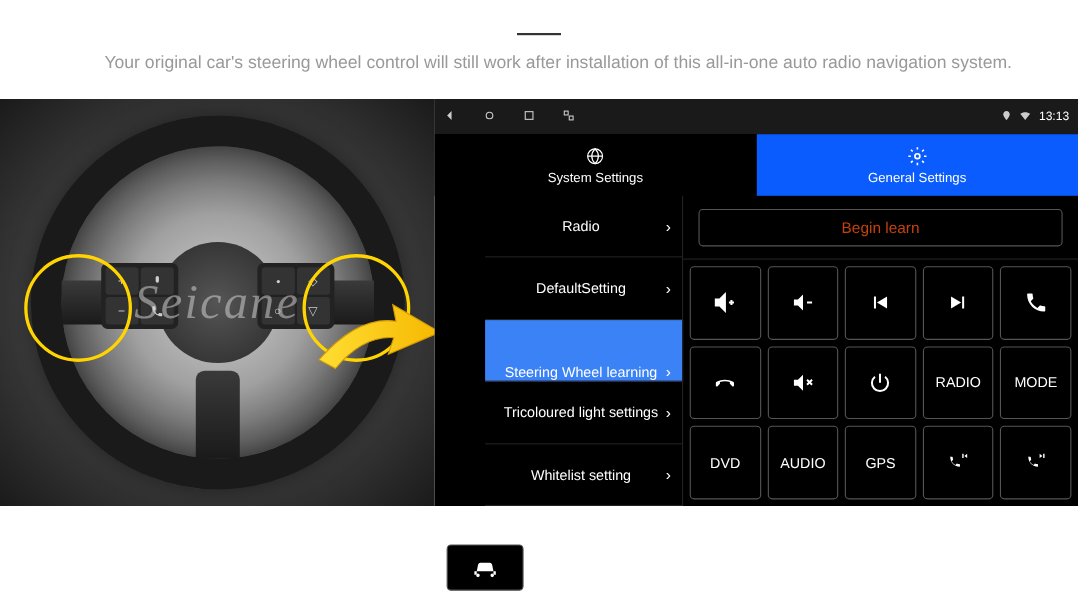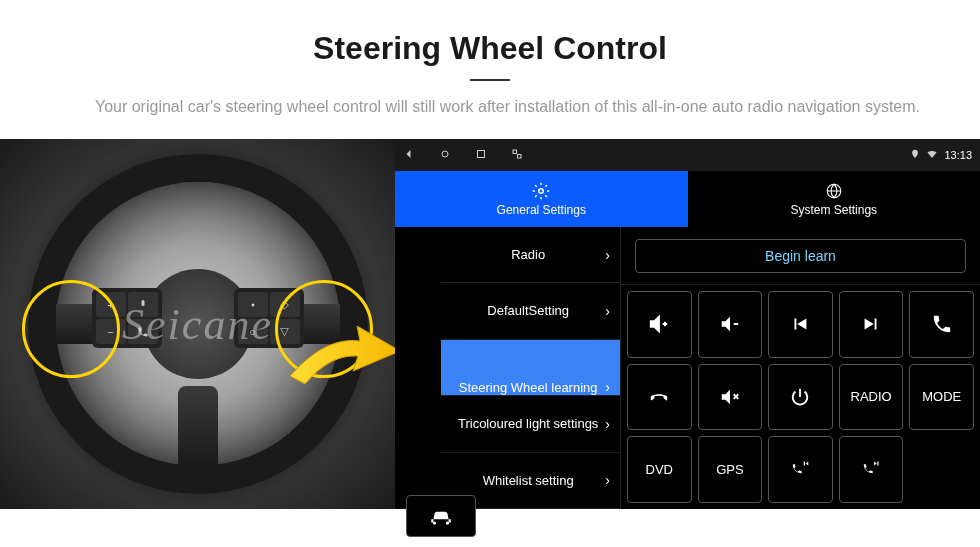--- a/index.html
+++ b/index.html
@@ -48,31 +48,30 @@
   .panels { flex: 1; display: flex; margin-left: 46px; }
   
   .settings-list { width: 180px; display: flex; flex-direction: column; }
   .settings-item { flex: 1; display: flex; align-items: center; justify-content: space-between; padding: 0 10px; color: #fff; font-size: 13px; border-bottom: 1px solid #222; border-right: 1px solid #222; text-align: center; }
   .settings-item.selected { background: #3b82f6; align-items: flex-end; }
   .settings-item .label { flex: 1; text-align: center; line-height: 1.2; }
   .chev { color: #fff; font-size: 14px; }
   
   .learn-panel { flex: 1; display: flex; flex-direction: column; }
   .begin-row { height: 58px; display: flex; align-items: center; justify-content: center; border-bottom: 1px solid #222; }
-  .begin-btn { color: #7dd3fc; font-size: 14px; border: 1px solid #555; border-radius: 4px; padding: 8px 0; width: 92%; text-align: center; }
+  .begin-btn { color: #c2410c; font-size: 14px; border: 1px solid #555; border-radius: 4px; padding: 8px 0; width: 92%; text-align: center; }
   
   .grid { flex: 1; display: grid; grid-template-columns: repeat(5, 1fr); grid-template-rows: repeat(3, 1fr); gap: 6px; padding: 6px; }
   .grid-btn { border: 1px solid #555; border-radius: 4px; display: flex; align-items: center; justify-content: center; color: #fff; font-size: 13px; font-weight: 500; }
   .grid-btn svg { width: 22px; height: 22px; }
 </style>
 </head>
 <body>
 
 <div class="header-section">
-  <h1 class="title">Steering Wheel Control</h1>
   <div class="title-underline"></div>
   <p class="subtitle">Your original car's steering wheel control will still work after installation of this all-in-one auto radio navigation system.</p>
 </div>
 
 <div class="main-content">
   <div class="wheel-side">
     <div class="wheel">
       <div class="spoke spoke-left"></div>
       <div class="spoke spoke-right"></div>
       <div class="spoke spoke-bottom"></div>
@@ -149,34 +148,34 @@
         <span>
           <svg width="12" height="12" viewBox="0 0 24 24" fill="#ccc">
               <path d="M12 20l9-11c-5-4-13-4-18 0l9 11z"></path>
             </svg>
         </span>
         <span>13:13</span>
       </div>
     </div>
 
     <div class="tabs">
+      <div class="tab">
+        <svg width="18" height="18" viewBox="0 0 24 24" fill="#fff">
+            <circle cx="12" cy="12" r="9" fill="none" stroke="#fff" stroke-width="1.5"></circle>
+            <path d="M3 12h18M12 3c2.5 2.5 4 5.7 4 9s-1.5 6.5-4 9c-2.5-2.5-4-5.7-4-9s1.5-6.5 4-9z" fill="none" stroke="#fff" stroke-width="1.5"></path>
+          </svg>
+        <span>System Settings</span>
+      </div>
       <div class="tab active">
         <svg width="18" height="18" viewBox="0 0 24 24" fill="none" stroke="#fff" stroke-width="2">
             <circle cx="12" cy="12" r="3"></circle>
             <path d="M12 1v3m0 16v3M4.2 4.2l2.1 2.1m11.4 11.4l2.1 2.1M1 12h3m16 0h3M4.2 19.8l2.1-2.1m11.4-11.4l2.1-2.1"></path>
           </svg>
         <span>General Settings</span>
       </div>
-      <div class="tab">
-        <svg width="18" height="18" viewBox="0 0 24 24" fill="#fff">
-            <circle cx="12" cy="12" r="9" fill="none" stroke="#fff" stroke-width="1.5"></circle>
-            <path d="M3 12h18M12 3c2.5 2.5 4 5.7 4 9s-1.5 6.5-4 9c-2.5-2.5-4-5.7-4-9s1.5-6.5 4-9z" fill="none" stroke="#fff" stroke-width="1.5"></path>
-          </svg>
-        <span>System Settings</span>
-      </div>
     </div>
 
     <div class="panels">
       <div class="settings-list">
         <div class="settings-item">
           <span class="label">Radio</span>
           <span class="chev">›</span>
         </div>
         <div class="settings-item">
           <span class="label">DefaultSetting</span>
@@ -242,20 +241,21 @@
           <div class="grid-btn">
             <svg viewBox="0 0 24 24" fill="none" stroke="#fff" stroke-width="2">
                 <path d="M12 3v9"></path>
                 <path d="M7 6a8 8 0 1 0 10 0"></path>
               </svg>
           </div>
           <div class="grid-btn">RADIO</div>
           <div class="grid-btn">MODE</div>
 
           <div class="grid-btn">DVD</div>
+          <div class="grid-btn">AUDIO</div>
           <div class="grid-btn">GPS</div>
           <div class="grid-btn">
             <svg viewBox="0 0 24 24" fill="#fff">
                 <path d="M5 4c0 9 7 16 16 16v-3.5c0-.5-.4-1-1-1-1.2 0-2.3-.2-3.4-.6-.4-.1-.8 0-1 .3l-2 2c-2.6-1.4-4.8-3.6-6.2-6.2l2-2c.3-.3.4-.7.3-1C9.3 6.9 9.1 5.7 9.1 4.5c0-.5-.4-1-1-1H4.6C4.1 3.5 4 4 4 4z" transform="scale(0.6) translate(2,6)"></path>
                 <path d="M15 6h2v6h-2zm3 3l4-3v6z" transform="scale(0.7) translate(8,-2)"></path>
               </svg>
           </div>
           <div class="grid-btn">
             <svg viewBox="0 0 24 24" fill="#fff">
                 <path d="M5 4c0 9 7 16 16 16v-3.5c0-.5-.4-1-1-1-1.2 0-2.3-.2-3.4-.6-.4-.1-.8 0-1 .3l-2 2c-2.6-1.4-4.8-3.6-6.2-6.2l2-2c.3-.3.4-.7.3-1C9.3 6.9 9.1 5.7 9.1 4.5c0-.5-.4-1-1-1H4.6C4.1 3.5 4 4 4 4z" transform="scale(0.6) translate(2,6)"></path>

